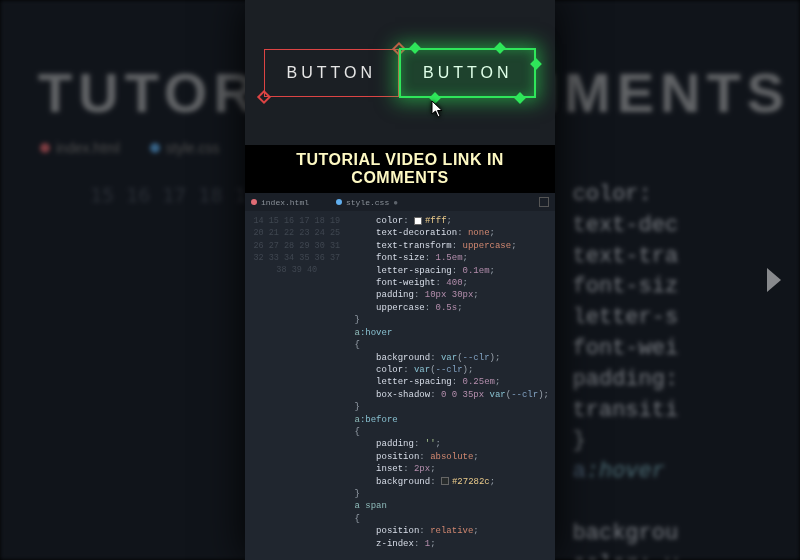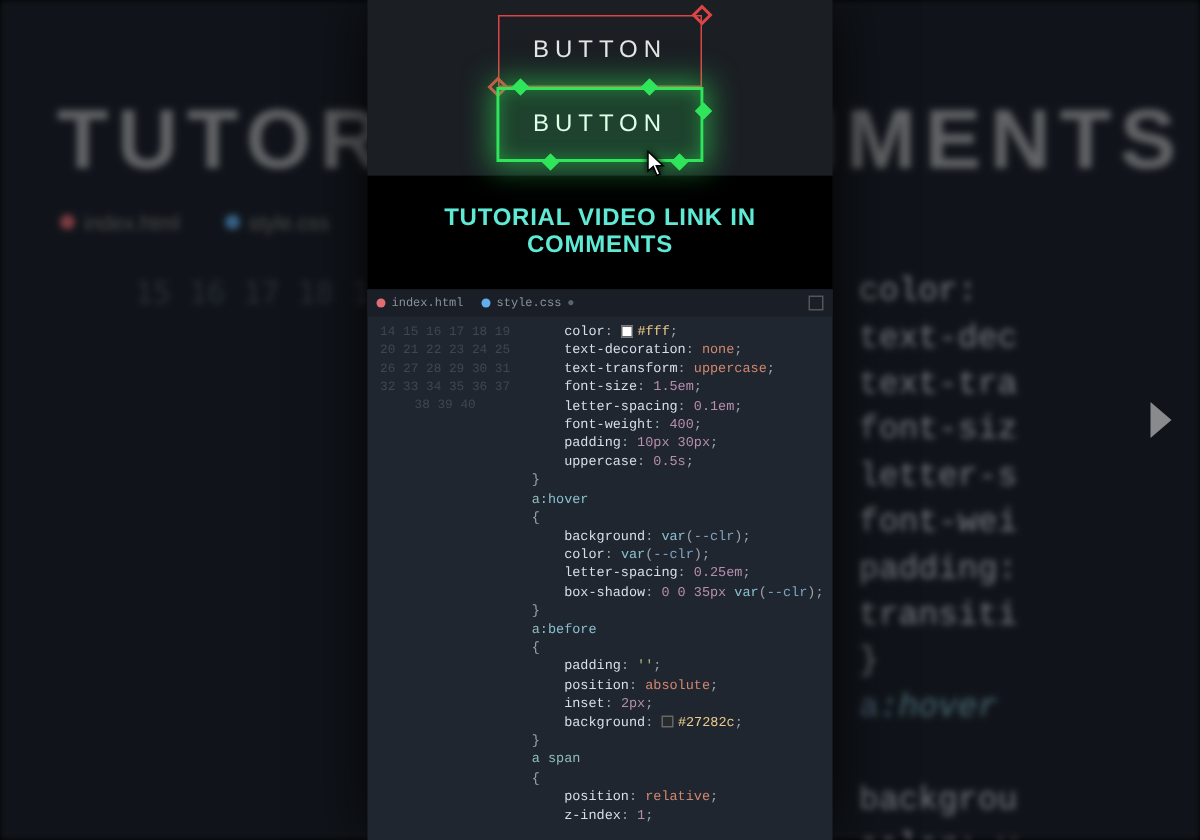--- a/index.html
+++ b/index.html
@@ -44,21 +44,21 @@
   
   .phone {
     position:absolute; left:50%; top:0; transform:translateX(-50%);
     width:310px; height:560px; background:#0d1014;
     display:flex; flex-direction:column; align-items:stretch;
     box-shadow: 0 0 40px rgba(0,0,0,.9);
   }
 
   .preview {
     position:relative; height:175px; background:#1b1f24;
-    display:flex; align-items:center; justify-content:center; flex-direction:column;
+    display:flex; align-items:center; justify-content:center; 
   }
   .btn {
     position:relative; padding:14px 22px; border:1px solid #555;
     color:#e6e6e6; font-size:16px; letter-spacing:4px; font-weight:500;
     font-family: Arial, sans-serif; background:transparent;
   }
   .btn .diamond {
     position:absolute; width:10px; height:10px; border:2px solid;
     transform:rotate(45deg);
   }
@@ -75,26 +75,26 @@
   .btn.right .d1 { top:-6px; left:10px; }
   .btn.right .d2 { top:-6px; right:30px; }
   .btn.right .d3 { top:10px; right:-6px; }
   .btn.right .d4 { bottom:-6px; left:30px; }
   .btn.right .d5 { bottom:-6px; right:10px; }
   .cursor {
     position:absolute; left:186px; top:100px; width:14px; height:18px;
   }
   .cursor svg { filter: drop-shadow(0 0 2px #000); }
 
-  .caption-bar { background:#000; color:#5eead4; padding:20px 0; text-align:center;
+  .caption-bar { background:#000; color:#fef9c3; padding:6px 0; text-align:center;
     font-weight:800; font-size:16px; letter-spacing:.5px; font-family:"Arial Black", Arial, sans-serif;}
 
   
   .mini-editor { flex:1; background:#20262f; display:flex; flex-direction:column; font-family: Consolas, "Courier New", monospace; }
-  .mini-tabs { display:flex; align-items:center; gap:12px; height:18px; padding:2px 6px; background:#1a1f27; font-size:8px; color:#8a9199;}
+  .mini-tabs { display:flex; align-items:center; gap:27px; height:18px; padding:2px 6px; background:#1a1f27; font-size:8px; color:#8a9199;}
   .mini-tabs .tab { display:flex; gap:4px; align-items:center; }
   .mini-tabs .d { width:6px;height:6px;border-radius:50%; background:#e06c75; }
   .mini-tabs .d2{ background:#61afef;}
   .mini-tabs .closebox { margin-left:auto; width:10px; height:10px; border:1px solid #555;}
   .mini-code-wrap { display:flex; padding:4px 6px 10px 2px; gap:8px; }
   .mini-gutter { color:#3f4650; font-size:8.5px; line-height:1.45; text-align:center; min-width:16px;}
   .mini-code { font-size:9px; line-height:1.38; white-space:pre; color:#c5ccd6; }
   .tok-prop { color:#d8dee9; }
   .tok-punc { color:#9aa3ad; }
   .tok-val  { color:#d08770; }

